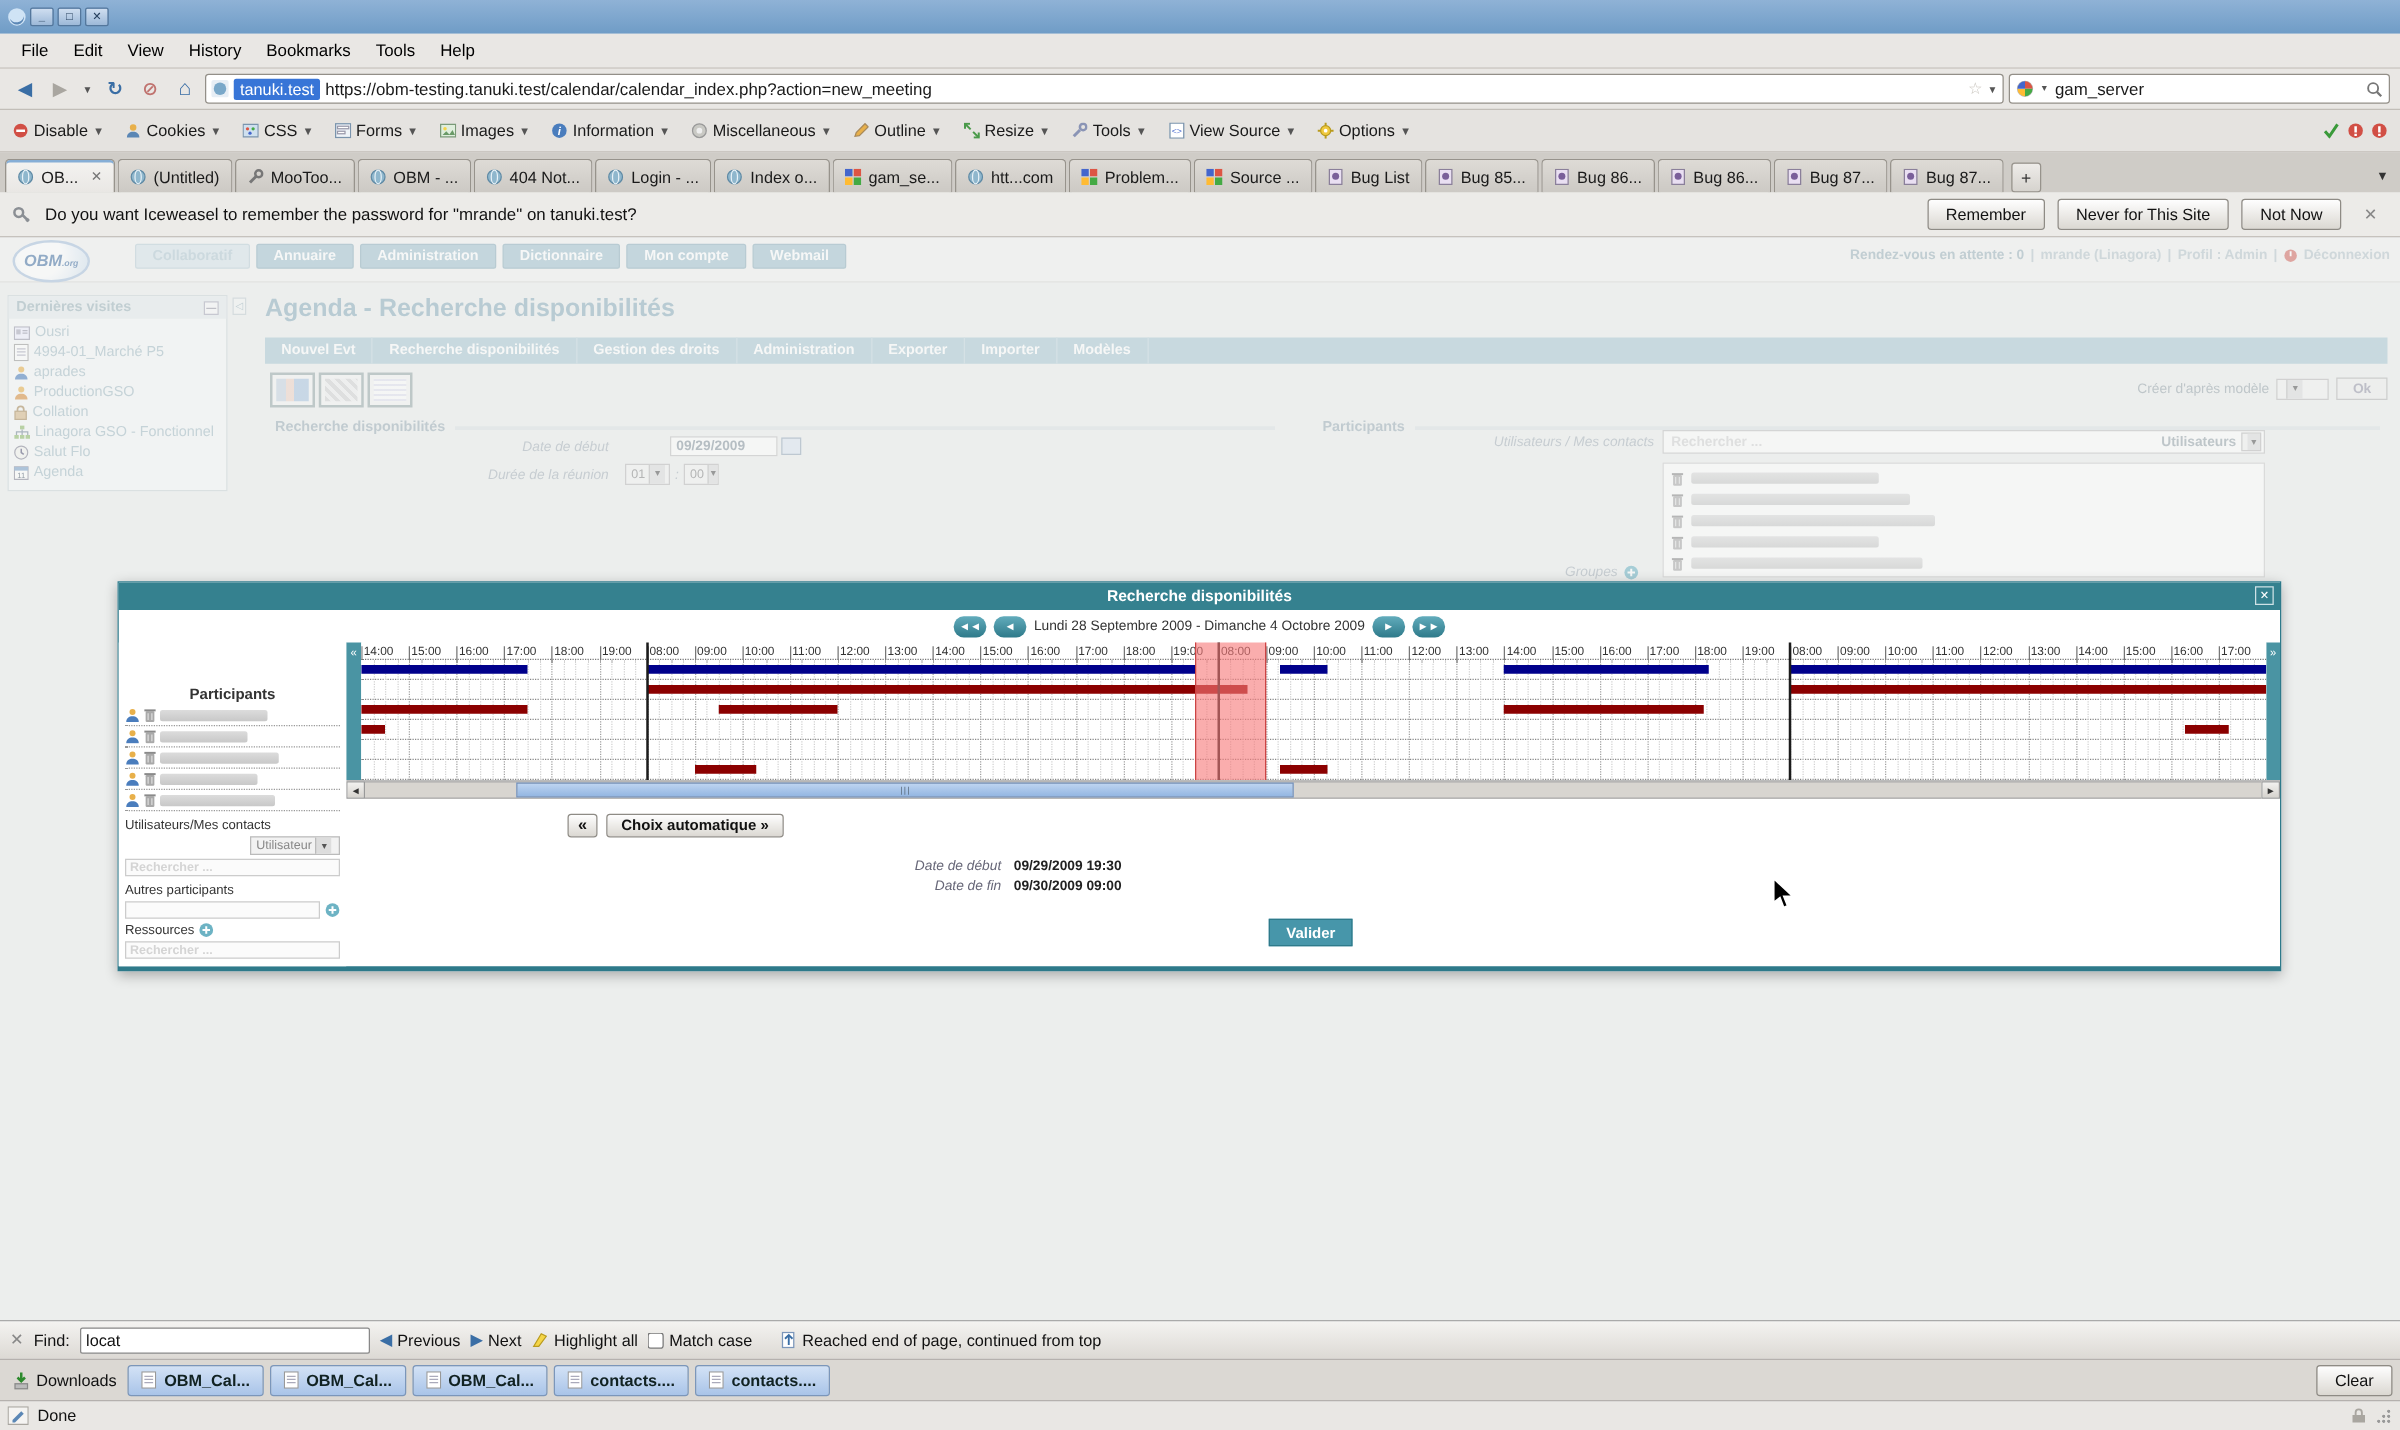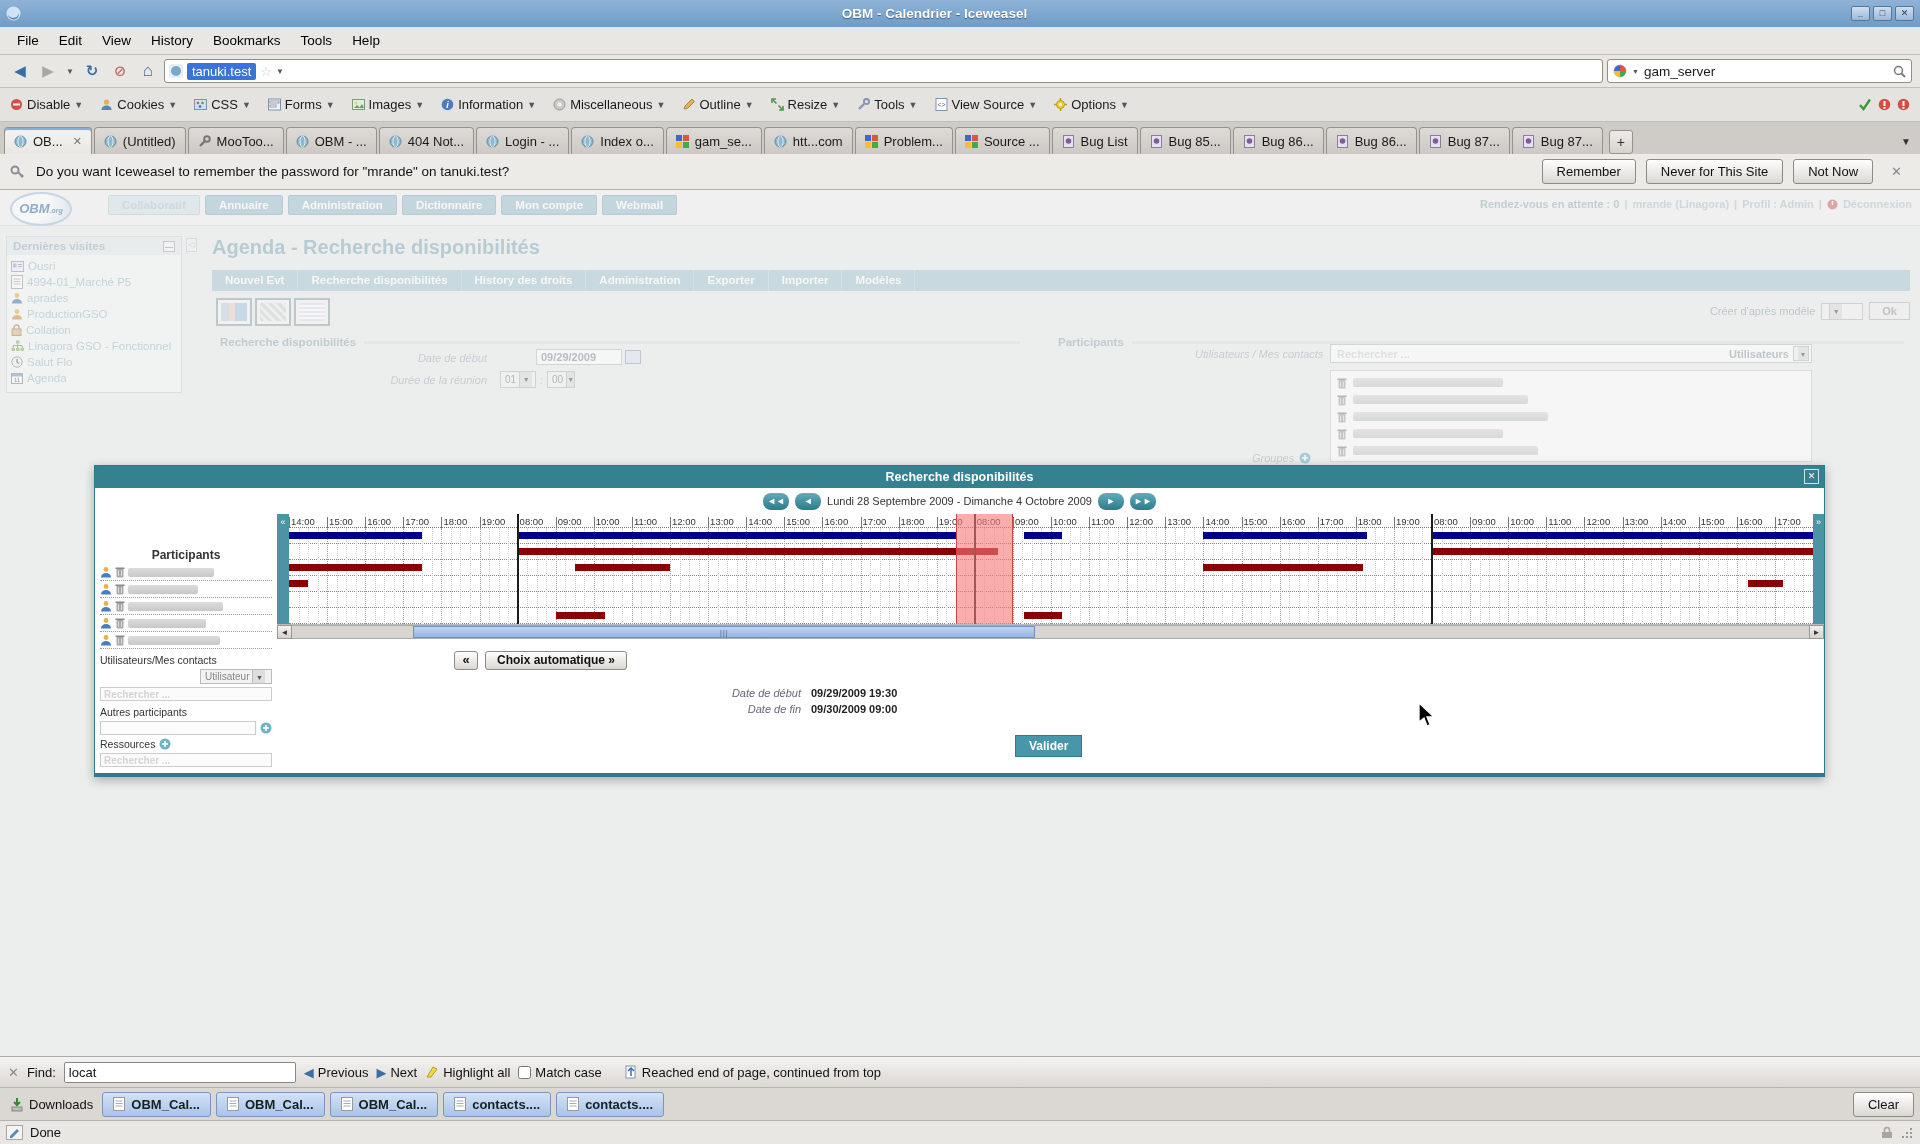--- a/index.html
+++ b/index.html
@@ -148,21 +148,20 @@
 
 <div id="screen">
 
   <div class="band titlebar">
     <span class="ic">
       <svg width="15" height="15">
           <circle cx="7.5" cy="7.5" r="7" fill="#cfe3f5"></circle>
           <path d="M2 9a6 6 0 0 0 11-2 5 5 0 0 1-11 2z" fill="#5b87b5"></path>
         </svg>
     </span>
-    <span class="ttl">OBM - Calendrier - Iceweasel</span>
     <span class="winbtn">_</span>
     <span class="winbtn">□</span>
     <span class="winbtn">✕</span>
   </div>
 
   <div class="band menubar" id="menubar">
       <span class="mitem">File</span>
       <span class="mitem">Edit</span>
       <span class="mitem">View</span>
       <span class="mitem">History</span>
@@ -179,20 +178,21 @@
     <span class="navico" style="color:#c0736f;">⊘</span>
     <span class="navico" style="color:#3a6ea5;font-size:17px;">⌂</span>
     <div class="urlfield">
       <span class="ic">
         <svg width="14" height="14">
             <rect width="14" height="14" rx="2" fill="#e7eef5"></rect>
             <circle cx="7" cy="7" r="5" fill="#7aa8c9"></circle>
           </svg>
       </span>
       <span class="urltoken">tanuki.test</span>
+      <span class="urlrest">https://obm-testing.tanuki.test/calendar/calendar_index.php?action=new_meeting</span>
       <span style="color:#c9c5be;font-size:13px;">☆</span>
       <span style="font-size:8px;color:#555;">▼</span>
     </div>
     <div class="searchfield">
       <span class="ic">
         <svg width="14" height="14">
             <circle cx="7" cy="7" r="6" fill="#fff" stroke="#bbb"></circle>
             <path d="M7 1a6 6 0 0 1 6 6H7z" fill="#d54"></path>
             <path d="M13 7a6 6 0 0 1-6 6V7z" fill="#4a4"></path>
             <path d="M7 13a6 6 0 0 1-6-6h6z" fill="#fb3"></path>
@@ -655,21 +655,21 @@
               <span>Agenda</span>
             </div>
           </div>
       </div>
       <div class="sidecollapse">◁</div>
 
       <div class="pagetitle">Agenda - Recherche disponibilités</div>
       <div class="pagetabs" id="pagetabs">
           <span class="pagetab">Nouvel Evt</span>
           <span class="pagetab">Recherche disponibilités</span>
-          <span class="pagetab">History des droits</span>
+          <span class="pagetab">Gestion des droits</span>
           <span class="pagetab">Administration</span>
           <span class="pagetab">Exporter</span>
           <span class="pagetab">Importer</span>
           <span class="pagetab">Modèles</span>
         </div>
 
       <div class="viewbtns">
         <div class="viewbtn">
             <div class="mini"></div>
           </div>

